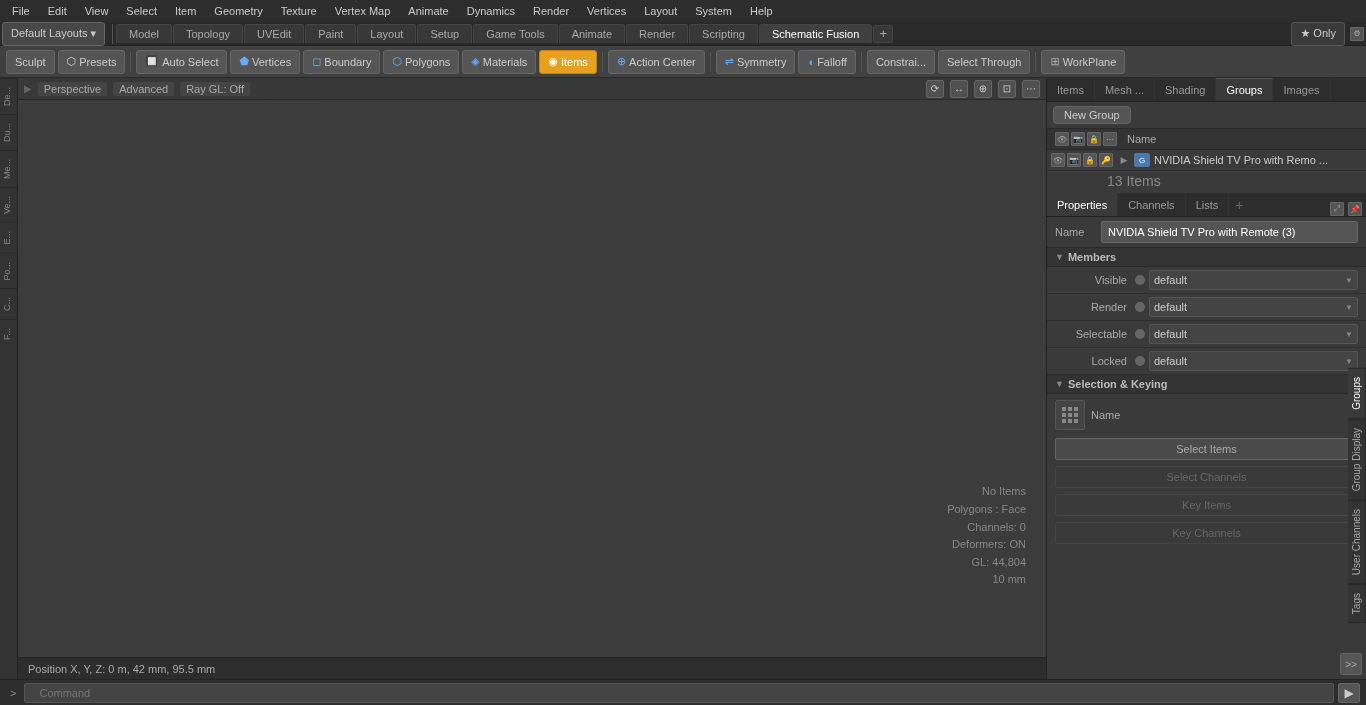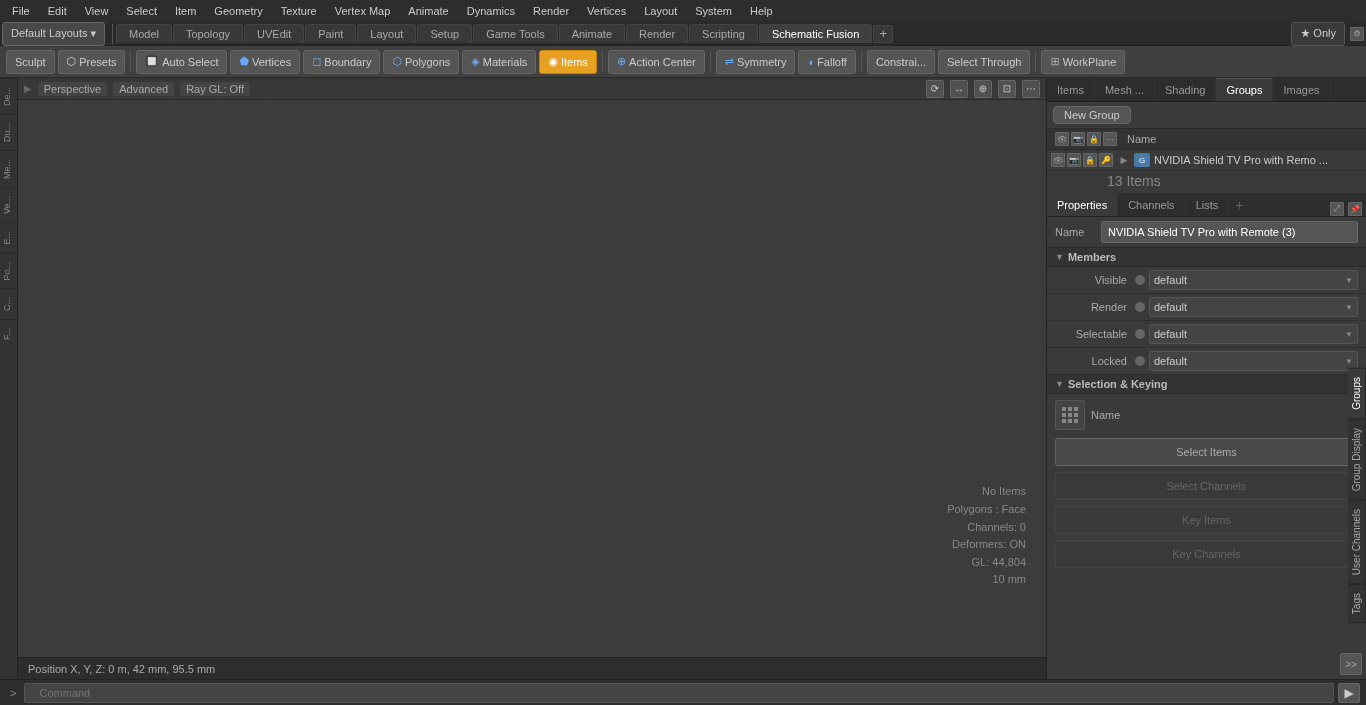--- a/index.html
+++ b/index.html
@@ -514,21 +514,21 @@
       border: 1px solid #555;
       border-radius: 2px;
       display: flex;
       align-items: center;
       justify-content: center;
       font-size: 14px;
       color: #888;
     }
     .sel-btn {
       flex: 1;
-      height: 28px;
+      height: 22px;
       background: #4a4a4a;
       border: 1px solid #666;
       border-radius: 2px;
       color: #aaa;
       font-size: 11px;
       cursor: pointer;
       display: flex;
       align-items: center;
       justify-content: center;
       padding: 0 6px;

